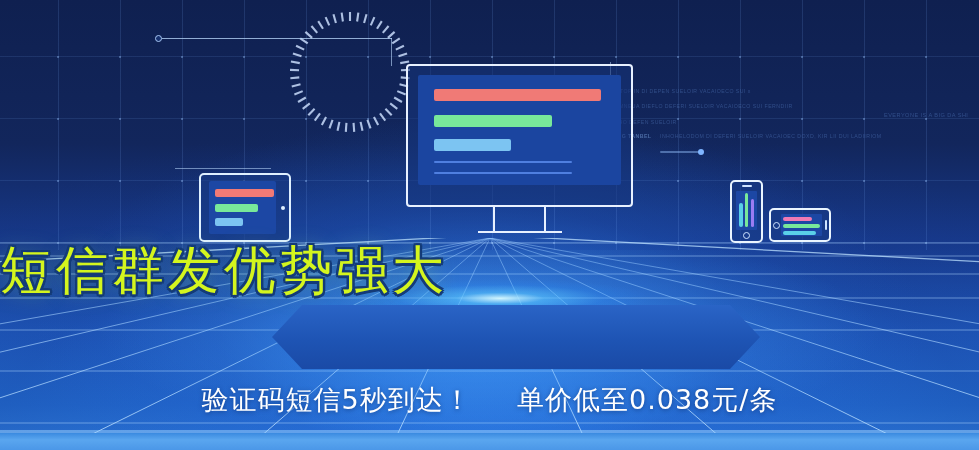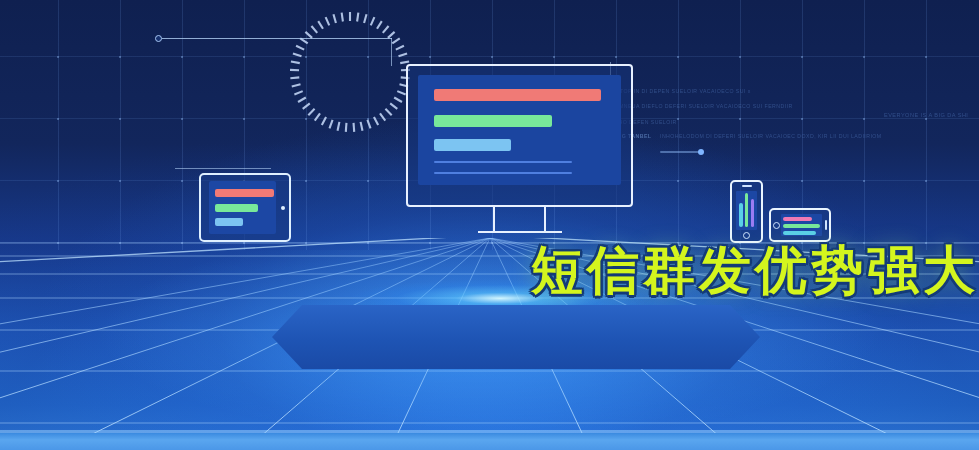--- a/index.html
+++ b/index.html
@@ -78,22 +78,22 @@
   .filler{position:absolute;color:rgba(120,170,245,.30);font-size:5.2px;letter-spacing:.45px;
     white-space:nowrap;font-family:"Liberation Sans",sans-serif;user-select:none;}
   .filler.b{color:rgba(150,195,255,.42);font-weight:bold;}
   .filler-box{position:absolute;left:610px;top:62px;width:28px;height:88px;border-left:1.5px solid rgba(190,220,255,.5);}
   .filler-slider{position:absolute;left:660px;top:151px;width:42px;height:2px;background:rgba(150,195,255,.45);border-radius:1px;}
   .filler-slider:after{content:"";position:absolute;right:-2px;top:-2px;width:6px;height:6px;border-radius:50%;background:#7fb5ff;}
 
   
   .head-glow{position:absolute;left:300px;top:262px;width:400px;height:70px;
     background:radial-gradient(ellipse 200px 26px at 50% 52%, rgba(215,250,255,.95) 0%, rgba(90,200,255,.55) 22%, rgba(40,140,245,.20) 52%, rgba(30,110,220,0) 75%);}
-  .headline{position:absolute;left:0;top:236px;width:979px;text-align:right;
-    font-size:52px;font-weight:bold;letter-spacing:4px;color:#d4f51e;
+  .headline{position:absolute;left:0;top:236px;width:979px;text-align:left;
+    font-size:52px;font-weight:normal;letter-spacing:4px;color:#d4f51e;
     font-family:"DejaVu Sans","Liberation Sans",sans-serif;
     text-shadow:
       -2px -2px 0 #143b78, 2px -2px 0 #143b78, -2px 2px 0 #143b78, 2px 2px 0 #143b78,
       0 -2.5px 0 #143b78, 0 2.5px 0 #143b78, -2.5px 0 0 #143b78, 2.5px 0 0 #143b78,
       0 0 22px rgba(150,230,120,.45);}
 
   
   .ribbon{position:absolute;left:272px;top:305px;width:488px;height:64px;
     background:linear-gradient(180deg,#2a64c6 0%,#1e54b4 55%,#1a4aa6 100%);
     clip-path:polygon(30px 0, 458px 0, 488px 32px, 458px 64px, 30px 64px, 0 32px);
@@ -264,15 +264,20 @@
       <div class="bar" style="left:4%;top:76%;width:82%;height:4px;background:#5ad0e8;"></div>
     </div>
     <div class="phoneH-speaker"></div>
   </div>
 
   <div class="head-glow"></div>
   <div class="headline">短信群发优势强大</div>
 
   <div class="ribbon"></div>
 
+  <div class="subline">
+    <span>验证码短信5秒到达！</span>
+    <span class="gap"></span>
+    <span>单价低至0.038元/条</span>
+  </div>
 
   <div class="bottom-band"></div>
 </div>
 
 </body></html>

